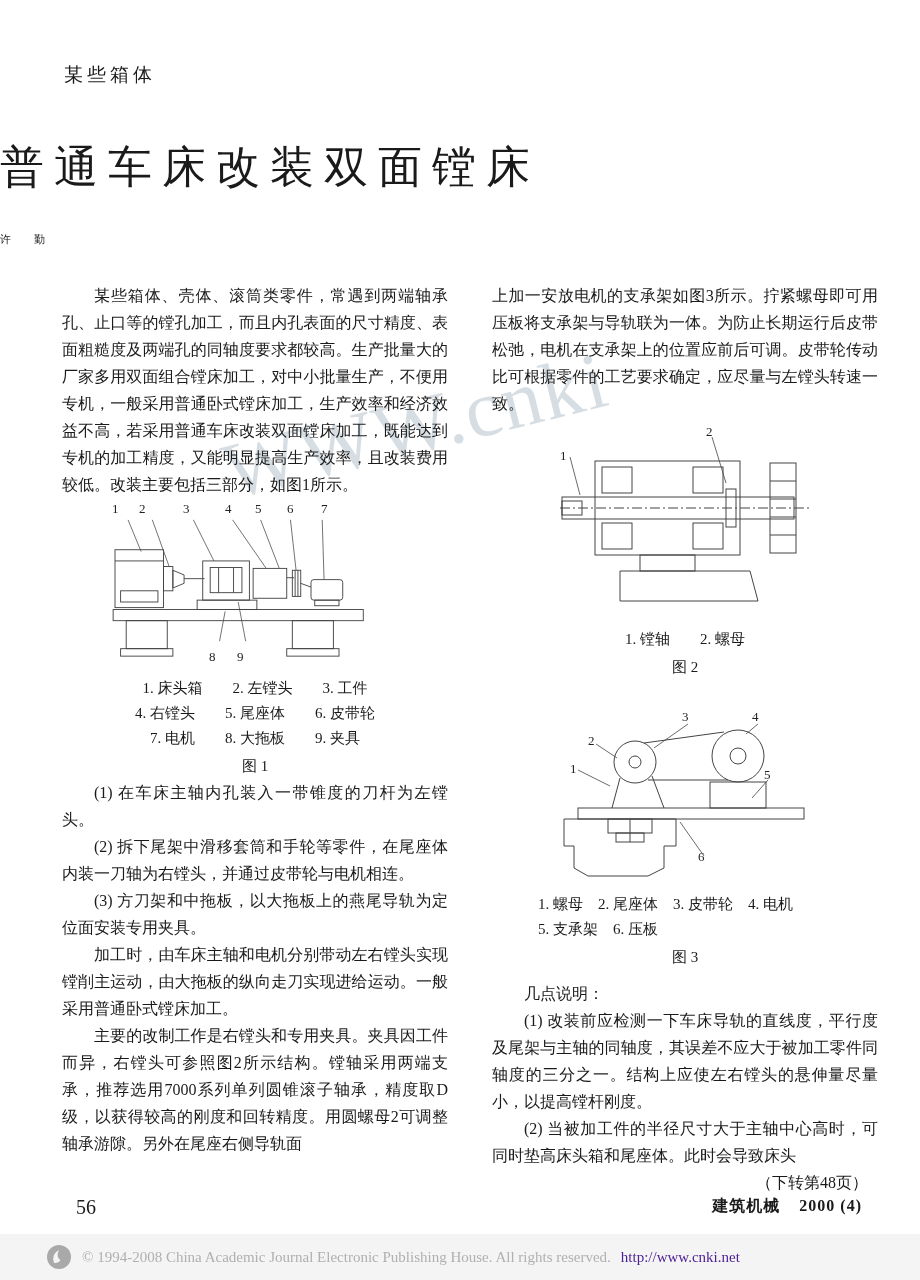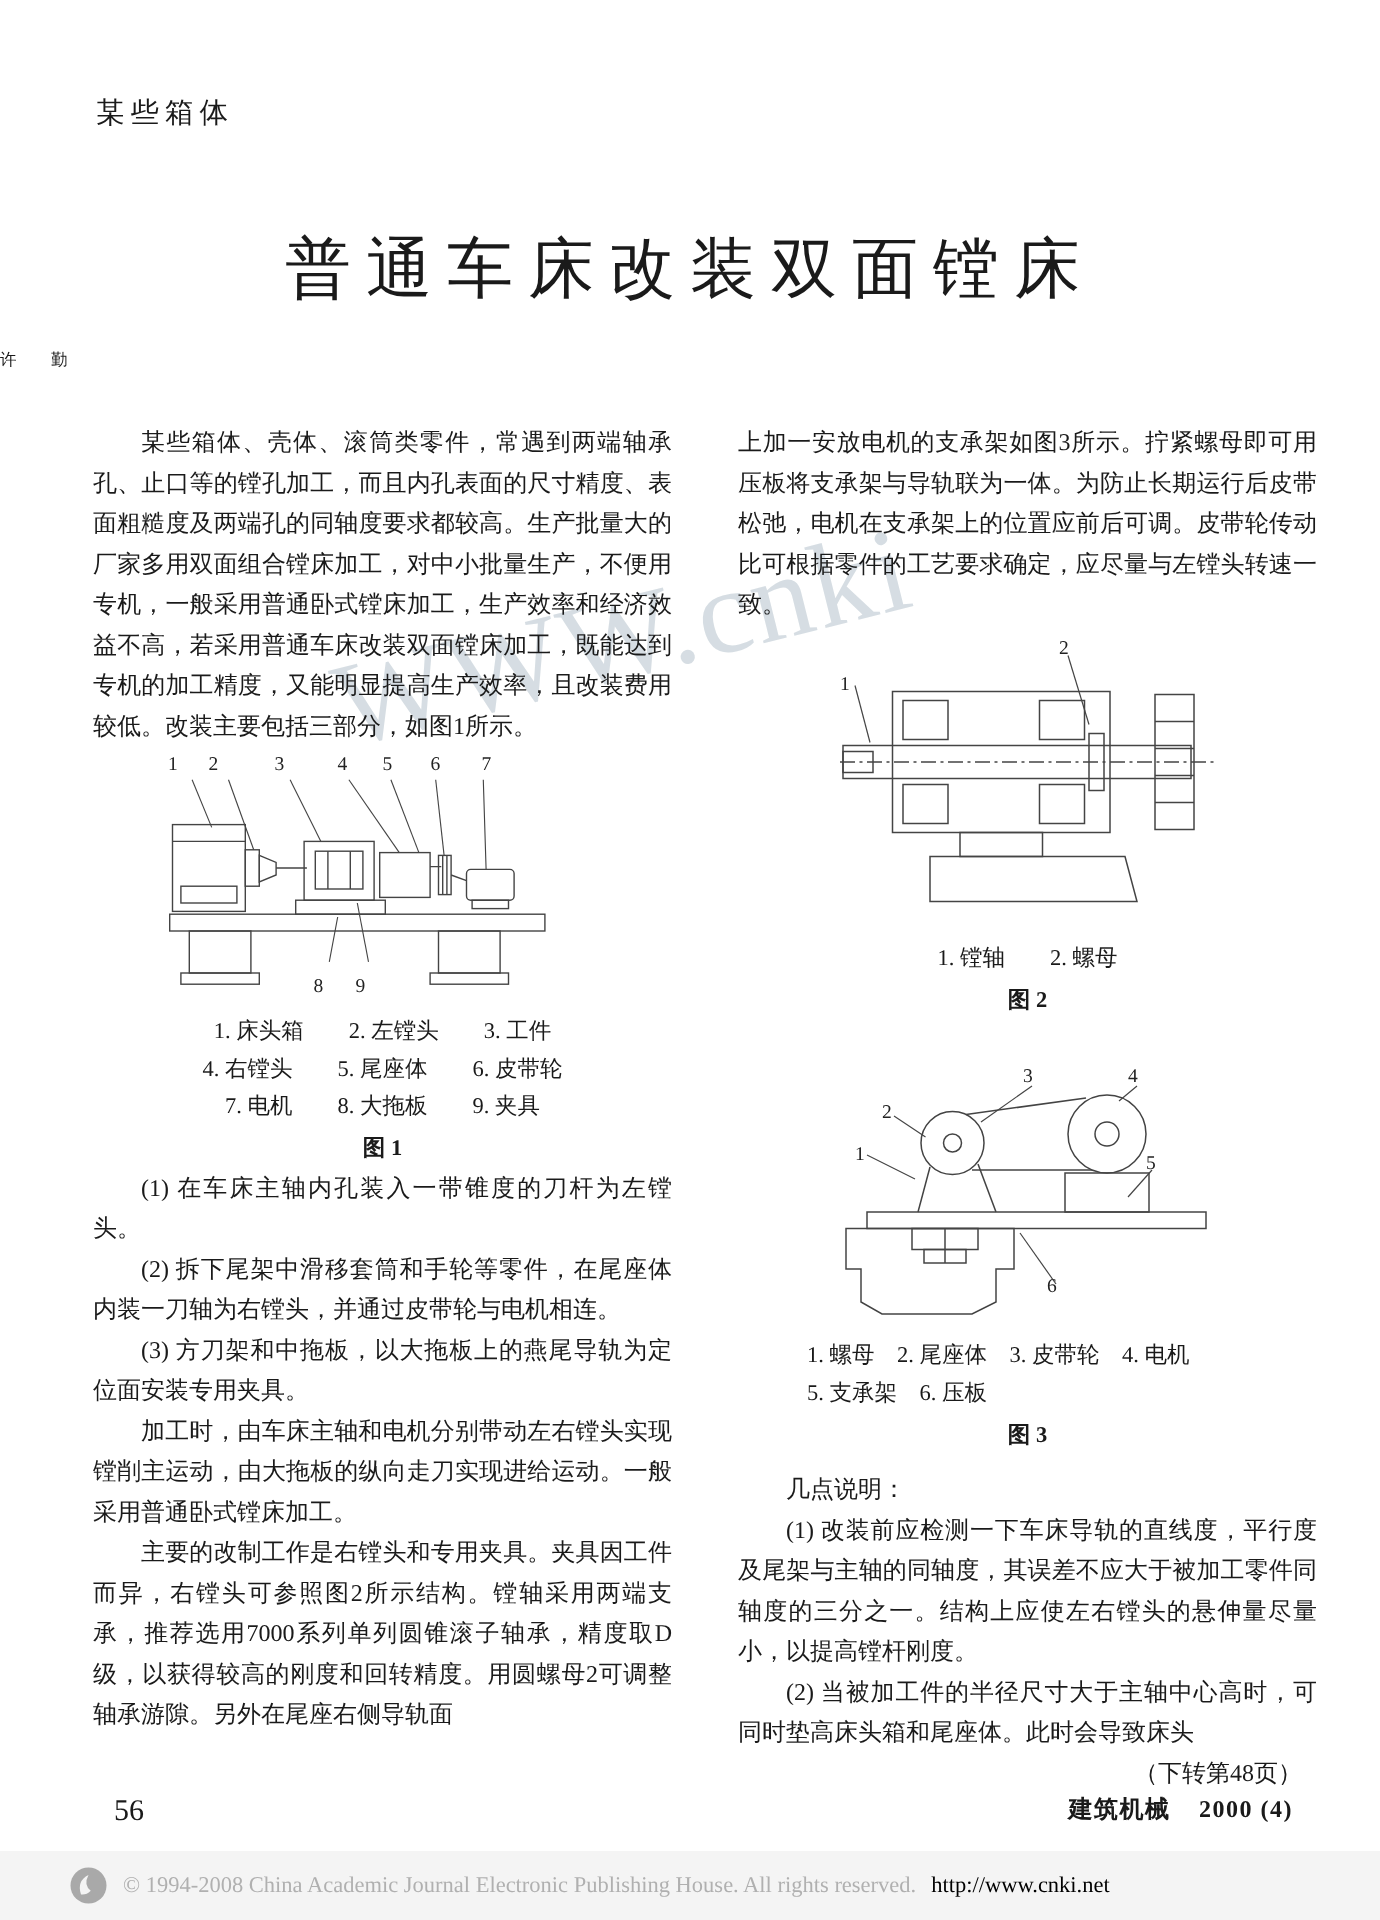--- a/index.html
+++ b/index.html
@@ -2,21 +2,21 @@
 <html><head>
 <meta charset="utf-8">
 <style>
   html,body{margin:0;padding:0;}
   body{
     width:920px;height:1280px;background:#ffffff;position:relative;overflow:hidden;
     font-family:"Liberation Serif","DejaVu Serif",serif;color:#1a1a1a;
   }
   .page{position:absolute;inset:0;}
   .section-header{position:absolute;left:64px;top:62px;font-size:19px;letter-spacing:4px;}
-  .title{position:absolute;left:0;right:0;top:138px;margin:12px;text-align:center;
+  .title{position:absolute;left:0;right:0;top:138px;margin:0;text-align:left;
     font-size:44px;font-weight:400;letter-spacing:10px;}
   .author{position:absolute;left:0;right:0;top:232px;text-align:left;font-size:11px;letter-spacing:6px;}
   .watermark{
     position:absolute;left:225px;top:428px;font-size:80px;letter-spacing:2px;
     color:#9fb0bd;opacity:.42;transform:rotate(-14deg);transform-origin:left center;
     pointer-events:none;white-space:nowrap;
   }
   .col{position:absolute;width:386px;font-size:16px;line-height:27px;text-align:justify;}
   .col-left{left:62px;top:282px;}
   .col-right{left:480px;top:282px;margin-left:12px;}
@@ -29,32 +29,32 @@
   .fig2{height:196px;margin-top:8px;}
   .fig3{height:176px;margin-top:30px;}
   .figure svg{position:absolute;}
   .fig1 svg{left:33px;top:16px;}
   .fig2 svg{left:68px;top:8px;}
   .fig3 svg{left:68px;top:8px;}
   .co{position:absolute;font-size:13px;line-height:14px;color:#222;}
 
   .figcap{font-size:15px;line-height:25px;text-align:center;margin-top:6px;}
   .figcap.leftcap{text-align:left;padding-left:46px;}
-  .figlabel{font-size:15px;line-height:26px;text-align:center;font-weight:bold;margin-top:2px;}
+  .figlabel{font-size:15px;line-height:26px;text-align:center;font-weight:normal;margin-top:2px;}
 
   .pagenum{position:absolute;left:76px;top:1196px;font-size:20px;}
   .journal-line{position:absolute;right:58px;top:1196px;font-size:16px;font-weight:bold;letter-spacing:1px;}
   .journal-line .issue{margin-left:14px;}
 
   .bottom-bar{
     position:absolute;left:0;right:0;bottom:0;height:46px;background:#f4f4f4;
     display:flex;align-items:center;gap:10px;padding-left:46px;box-sizing:border-box;
     color:#b0b0b0;font-size:15px;
   }
-  .bottom-bar a{color:#000000;text-decoration:none;}
+  .bottom-bar a{color:#4c1d95;text-decoration:none;}
   .drawing line,.drawing rect,.drawing circle,.drawing polygon,.drawing path{
     stroke:#444;stroke-width:1;fill:none;
   }
   .drawing .leader{stroke-width:.8;}
   .drawing .hatch{stroke-width:.8;}
 </style>
 </head>
 <body>
 
 <div class="page">

